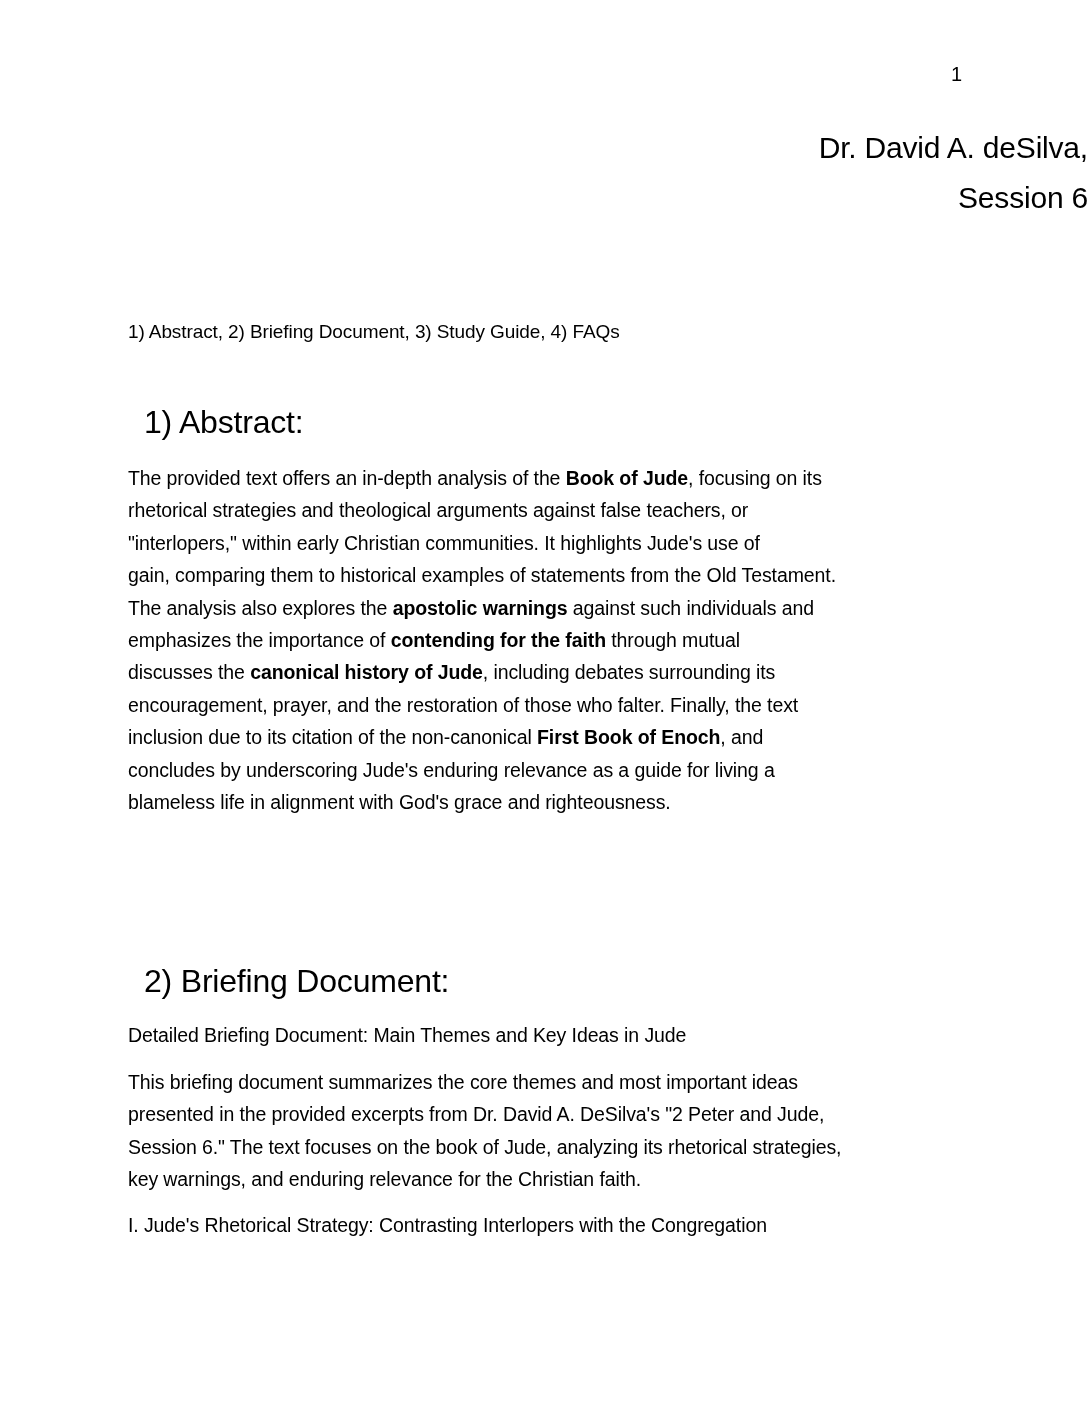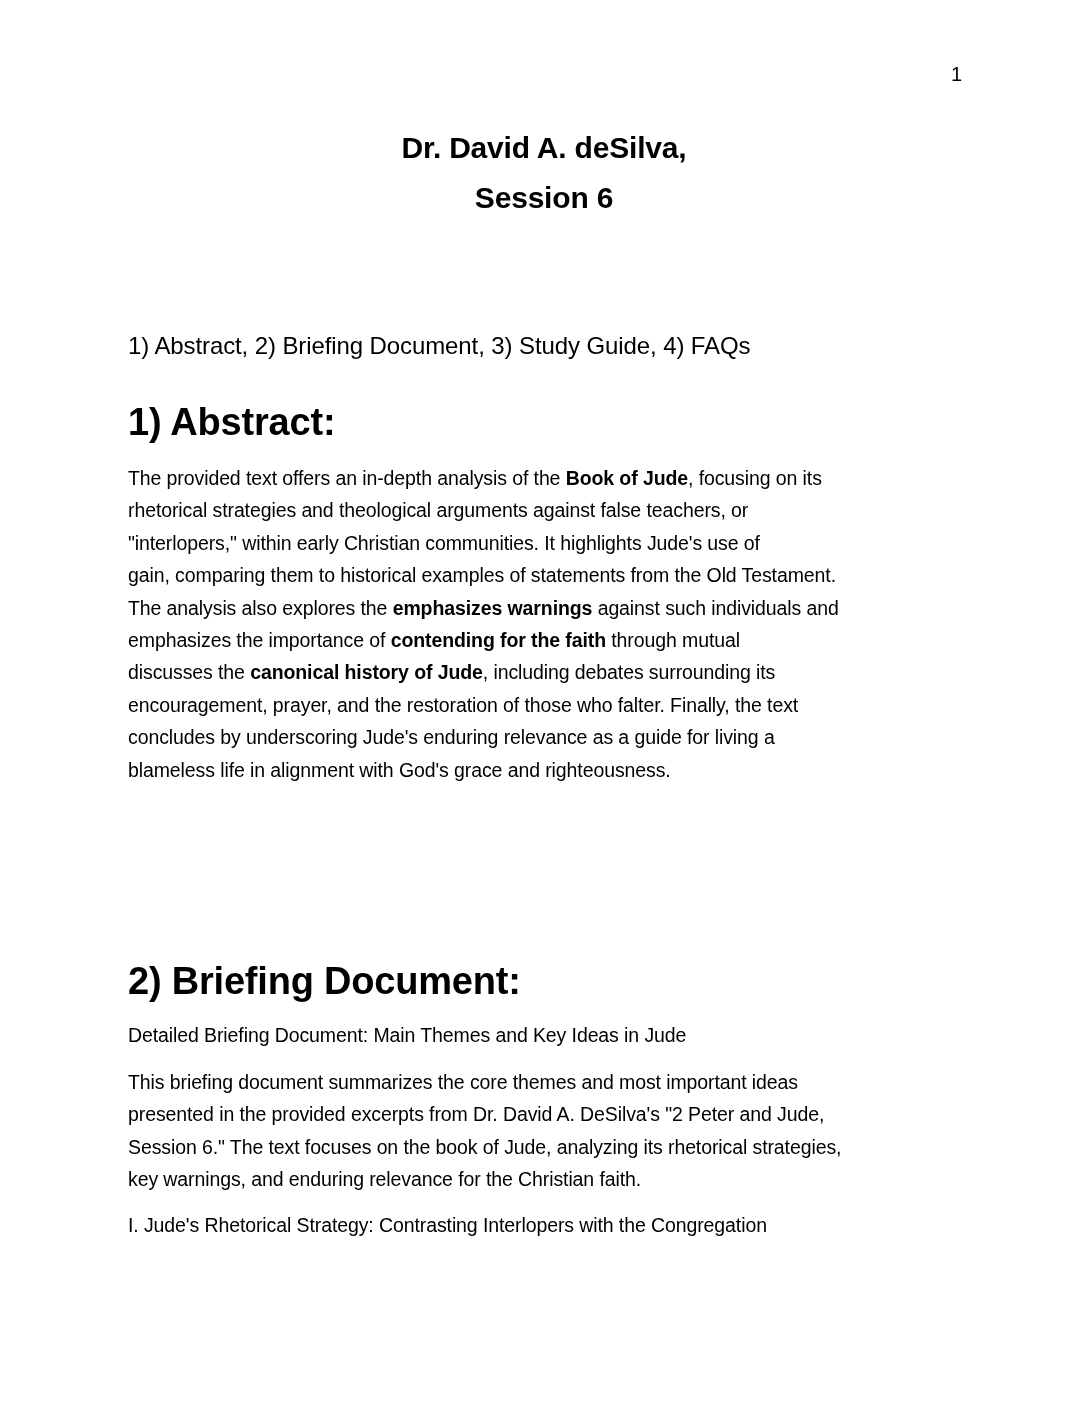--- a/index.html
+++ b/index.html
@@ -22,40 +22,40 @@
     right: 126px;
     font-size: 20px;
     line-height: 24px;
     letter-spacing: -0.1px;
   }
   .doc-title {
     position: absolute;
     top: 123px;
     left: 0;
     right: 0;
-    text-align: center;
+    text-align: right;
     font-size: 30px;
-    font-weight: 700;
+    font-weight: 400;
     line-height: 50px;
     letter-spacing: -0.2px;
   }
   .toc-line {
     position: absolute;
-    top: 330px;
+    top: 316px;
     left: 128px;
     width: 832px;
-    font-size: 24px;
+    font-size: 19px;
     line-height: 32px;
     letter-spacing: -0.1px;
   }
   .section-heading {
     position: absolute;
-    left: 128px;
-    font-size: 38px;
-    font-weight: 700;
+    left: 144px;
+    font-size: 32px;
+    font-weight: 400;
     line-height: 36px;
     letter-spacing: -0.2px;
   }
   #abstract-heading { top: 404px; }
   #briefing-heading { top: 963px; }
   .body-block {
     position: absolute;
     left: 128px;
     width: 845px;
     font-size: 19.5px;
@@ -83,24 +83,25 @@
 
   <div class="toc-line">1) Abstract, 2) Briefing Document, 3) Study Guide, 4) FAQs</div>
 
   <div id="abstract-heading" class="section-heading">1) Abstract:</div>
 
   <div id="abstract-paragraph" class="body-block">
       <div class="tline"><span>The provided text offers an in-depth analysis of the </span><span class="b">Book of Jude</span><span>, focusing on its</span></div>
       <div class="tline">rhetorical strategies and theological arguments against false teachers, or</div>
       <div class="tline">"interlopers," within early Christian communities. It highlights Jude's use of</div>
       <div class="tline">gain, comparing them to historical examples of statements from the Old Testament.</div>
-      <div class="tline"><span>The analysis also explores the </span><span class="b">emphasizes warnings</span><span> against such individuals and</span></div>
+      <div class="tline"><span>The analysis also explores the </span><span class="b">apostolic warnings</span><span> against such individuals and</span></div>
       <div class="tline"><span>emphasizes the importance of </span><span class="b">contending for the faith</span><span> through mutual</span></div>
       <div class="tline"><span>discusses the </span><span class="b">canonical history of Jude</span><span>, including debates surrounding its</span></div>
       <div class="tline">encouragement, prayer, and the restoration of those who falter. Finally, the text</div>
+      <div class="tline"><span>inclusion due to its citation of the non-canonical </span><span class="b">First Book of Enoch</span><span>, and</span></div>
       <div class="tline">concludes by underscoring Jude's enduring relevance as a guide for living a</div>
       <div class="tline">blameless life in alignment with God's grace and righteousness.</div>
     </div>
 
   <div id="briefing-heading" class="section-heading">2) Briefing Document:</div>
 
   <div id="briefing-subtitle" class="body-block">Detailed Briefing Document: Main Themes and Key Ideas in Jude</div>
 
   <div id="briefing-paragraph" class="body-block">
       <div class="tline">This briefing document summarizes the core themes and most important ideas</div>

